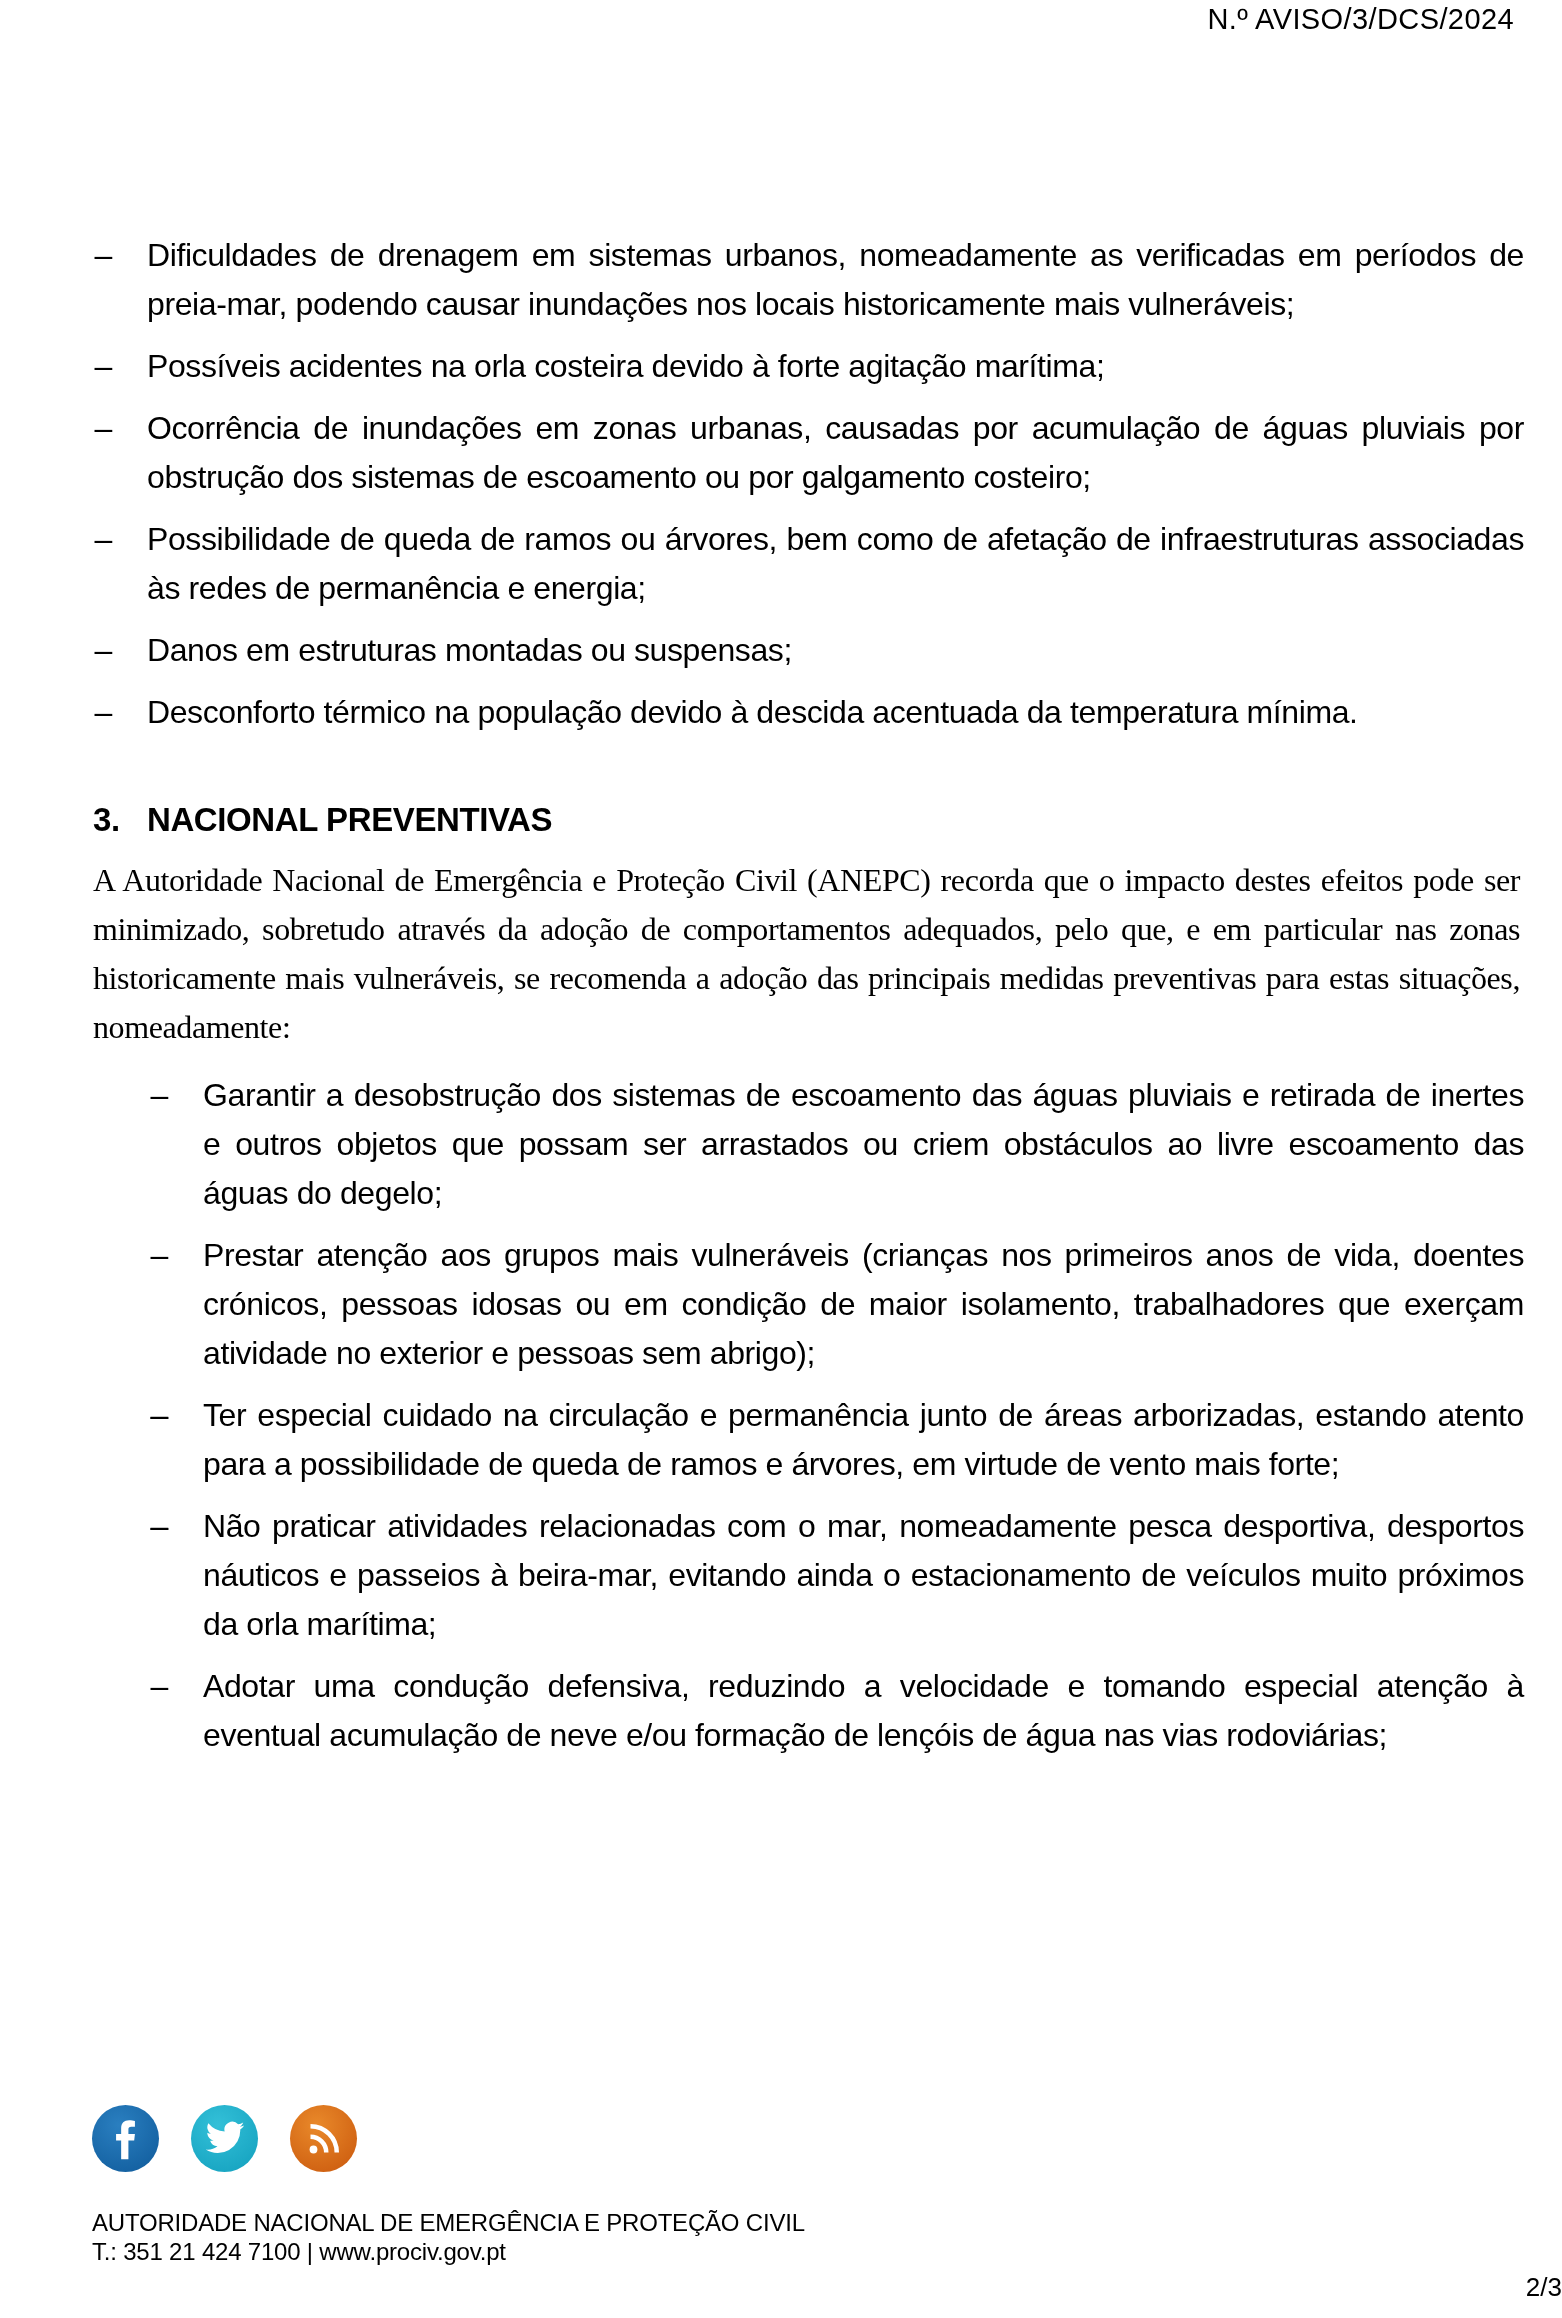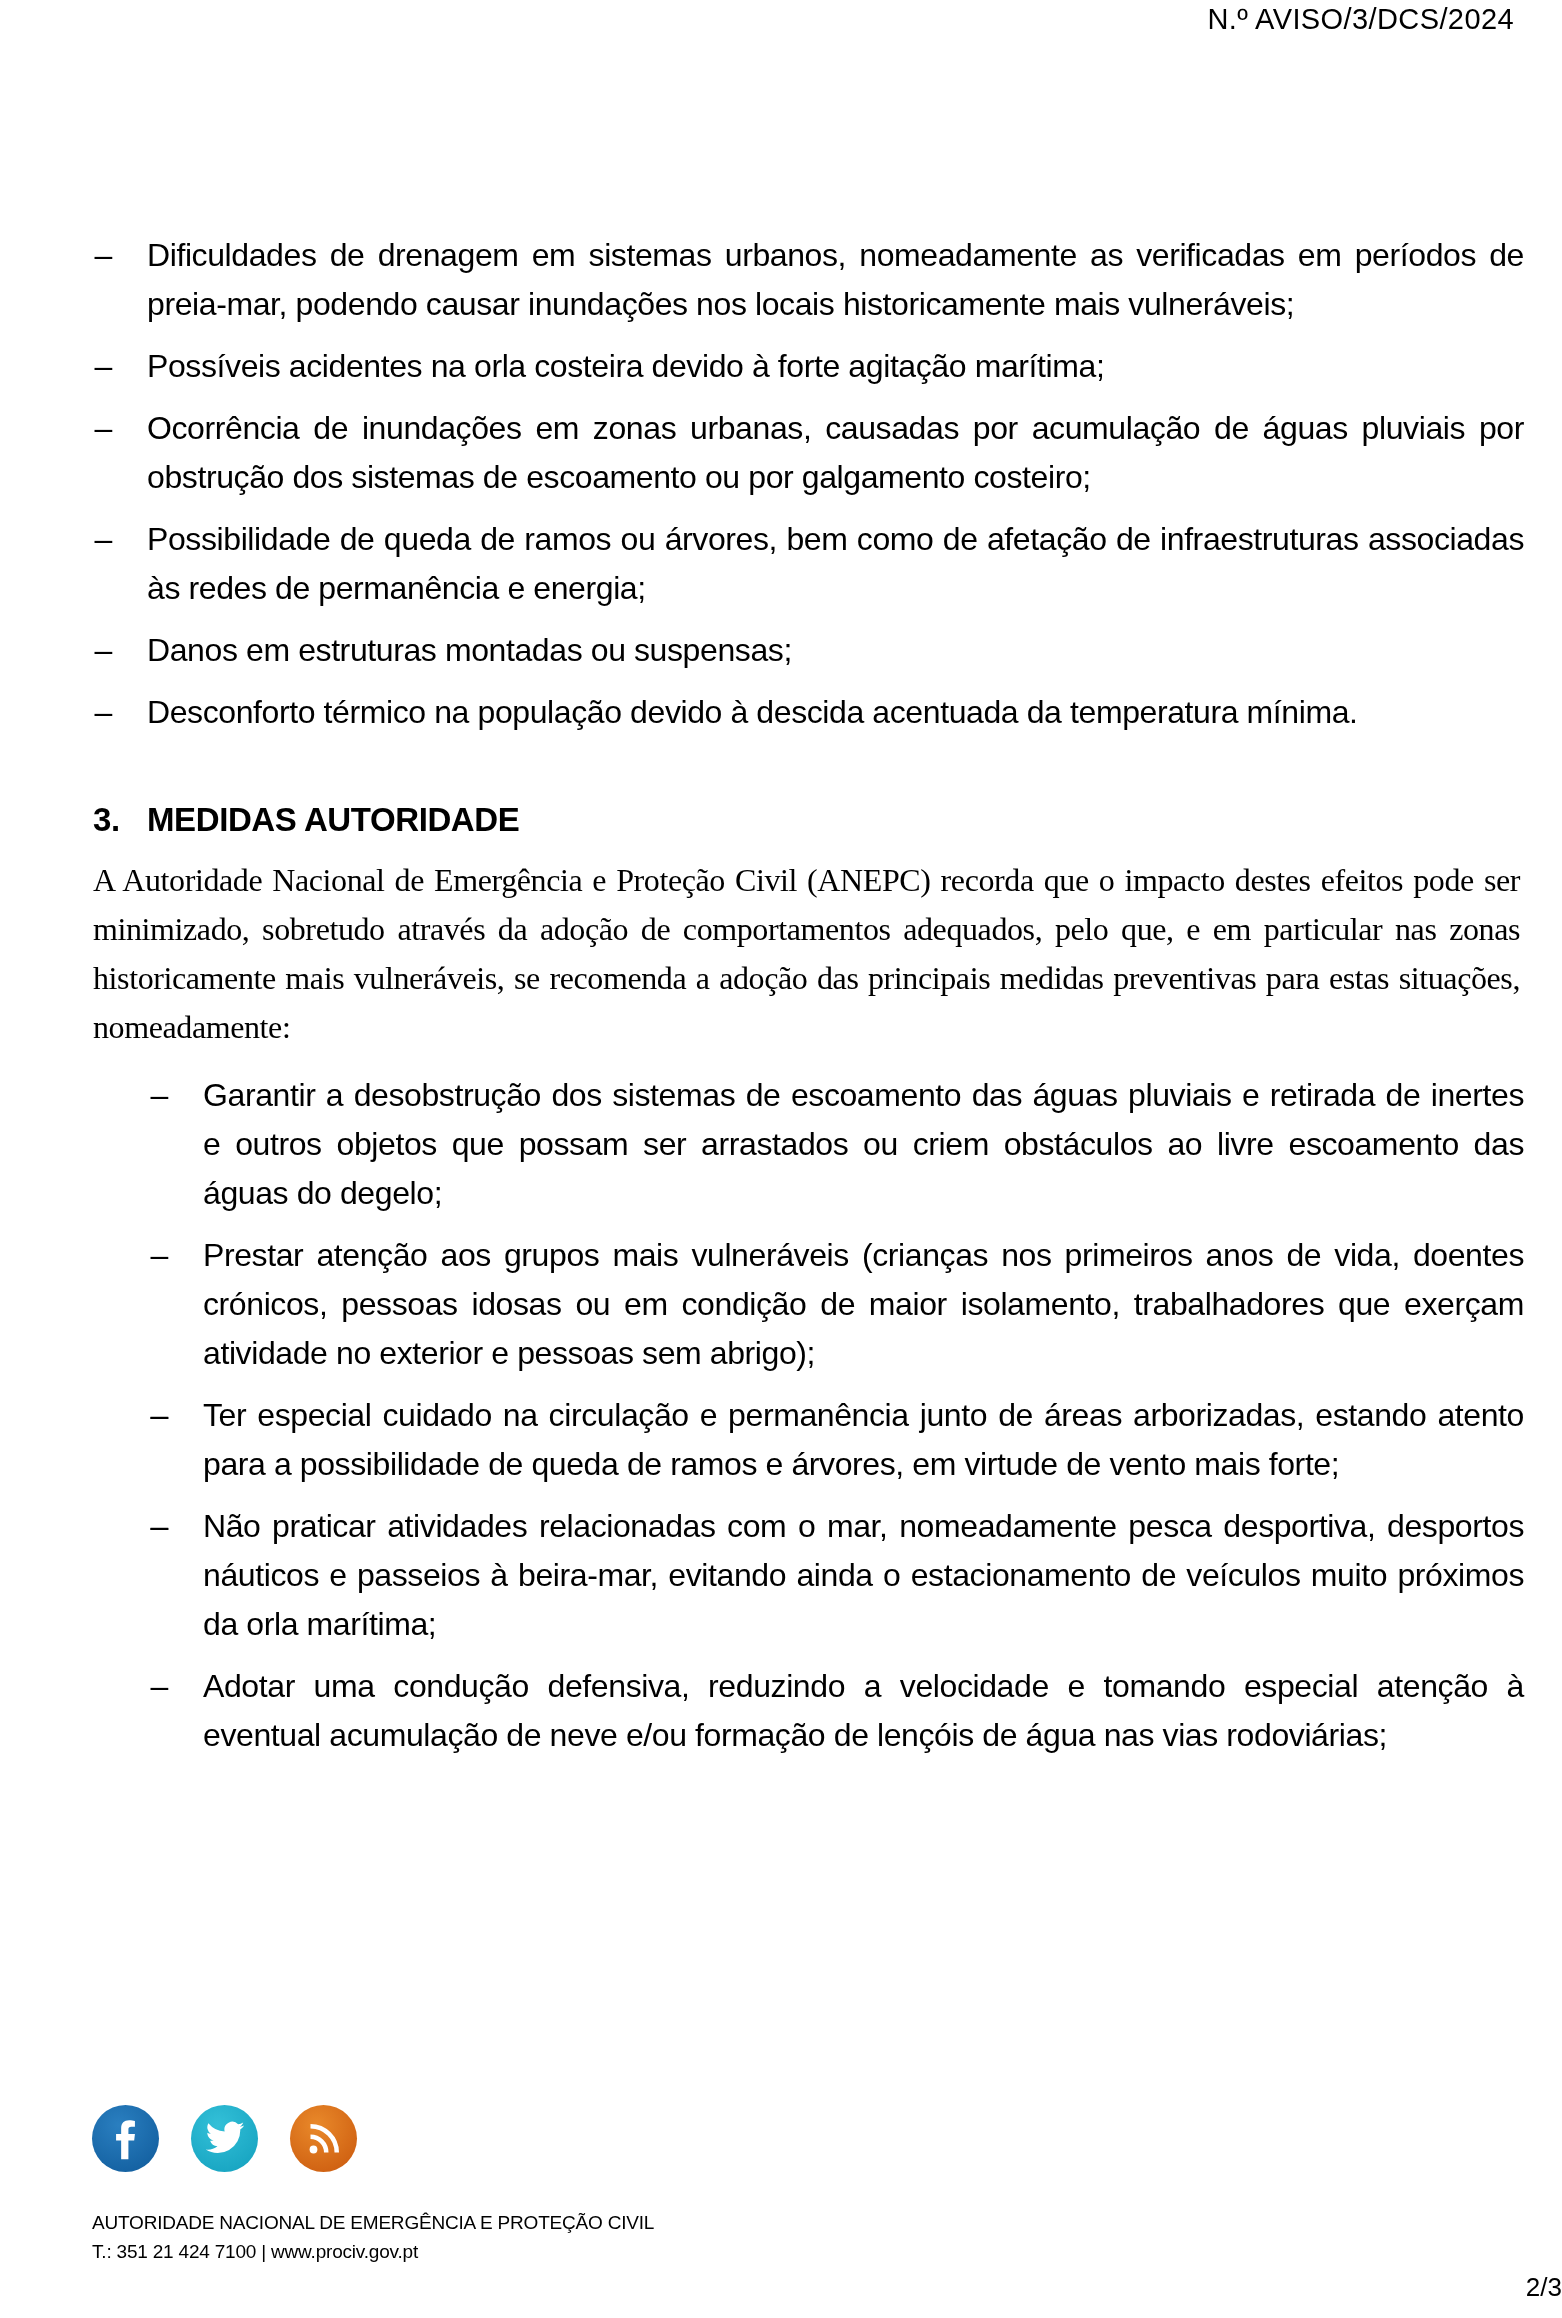--- a/index.html
+++ b/index.html
@@ -37,21 +37,21 @@
   }
   .social .icon {
     width: 67px; height: 67px; border-radius: 50%;
     display: flex; align-items: center; justify-content: center;
   }
   .icon.fb { background: radial-gradient(circle at 40% 30%, #2a7fc0, #0f5a9a); }
   .icon.tw { background: radial-gradient(circle at 40% 30%, #33c0d8, #129fbd); }
   .icon.rss { background: radial-gradient(circle at 40% 30%, #e9892a, #c9570c); }
   .footer {
     position: absolute; left: 92px; top: 2208px;
-    font-size: 19px; line-height: 29px; letter-spacing: -0.2px;
+    font-size: 24px; line-height: 29px; letter-spacing: -0.2px;
   }
   .page-num {
     position: absolute; top: 2272px; left: 0; width: 100%; text-align: right;
     font-size: 26px;
   }
 </style>
 </head>
 <body>
 
 <div class="header-ref">N.º AVISO/3/DCS/2024</div>
@@ -59,21 +59,21 @@
 <div class="content">
   <ul class="dash-list">
     <li><span class="dash">–</span><span>Dificuldades de drenagem em sistemas urbanos, nomeadamente as verificadas em períodos de preia-mar, podendo causar inundações nos locais historicamente mais vulneráveis;</span></li>
     <li><span class="dash">–</span><span>Possíveis acidentes na orla costeira devido à forte agitação marítima;</span></li>
     <li><span class="dash">–</span><span>Ocorrência de inundações em zonas urbanas, causadas por acumulação de águas pluviais por obstrução dos sistemas de escoamento ou por galgamento costeiro;</span></li>
     <li><span class="dash">–</span><span>Possibilidade de queda de ramos ou árvores, bem como de afetação de infraestruturas associadas às redes de permanência e energia;</span></li>
     <li><span class="dash">–</span><span>Danos em estruturas montadas ou suspensas;</span></li>
     <li><span class="dash">–</span><span>Desconforto térmico na população devido à descida acentuada da temperatura mínima.</span></li>
   </ul>
 
-  <h2 class="section-heading"><span class="num">3.</span><span>MEDIDAS AUTORIDADE</span></h2>
+  <h2 class="section-heading"><span class="num">3.</span><span>NACIONAL PREVENTIVAS</span></h2>
 
   <p class="intro">A Autoridade Nacional de Emergência e Proteção Civil (ANEPC) recorda que o impacto destes efeitos pode ser minimizado, sobretudo através da adoção de comportamentos adequados, pelo que, e em particular nas zonas historicamente mais vulneráveis, se recomenda a adoção das principais medidas preventivas para estas situações, nomeadamente:</p>
 
   <ul class="dash-list indented">
     <li><span class="dash">–</span><span>Garantir a desobstrução dos sistemas de escoamento das águas pluviais e retirada de inertes e outros objetos que possam ser arrastados ou criem obstáculos ao livre escoamento das águas do degelo;</span></li>
     <li><span class="dash">–</span><span>Prestar atenção aos grupos mais vulneráveis (crianças nos primeiros anos de vida, doentes crónicos, pessoas idosas ou em condição de maior isolamento, trabalhadores que exerçam atividade no exterior e pessoas sem abrigo);</span></li>
     <li><span class="dash">–</span></li>
     <li><span class="dash">–</span><span>Ter especial cuidado na circulação e permanência junto de áreas arborizadas, estando atento para a possibilidade de queda de ramos e árvores, em virtude de vento mais forte;</span></li>
     <li><span class="dash">–</span></li>
     <li><span class="dash">–</span><span>Não praticar atividades relacionadas com o mar, nomeadamente pesca desportiva, desportos náuticos e passeios à beira-mar, evitando ainda o estacionamento de veículos muito próximos da orla marítima;</span></li>

